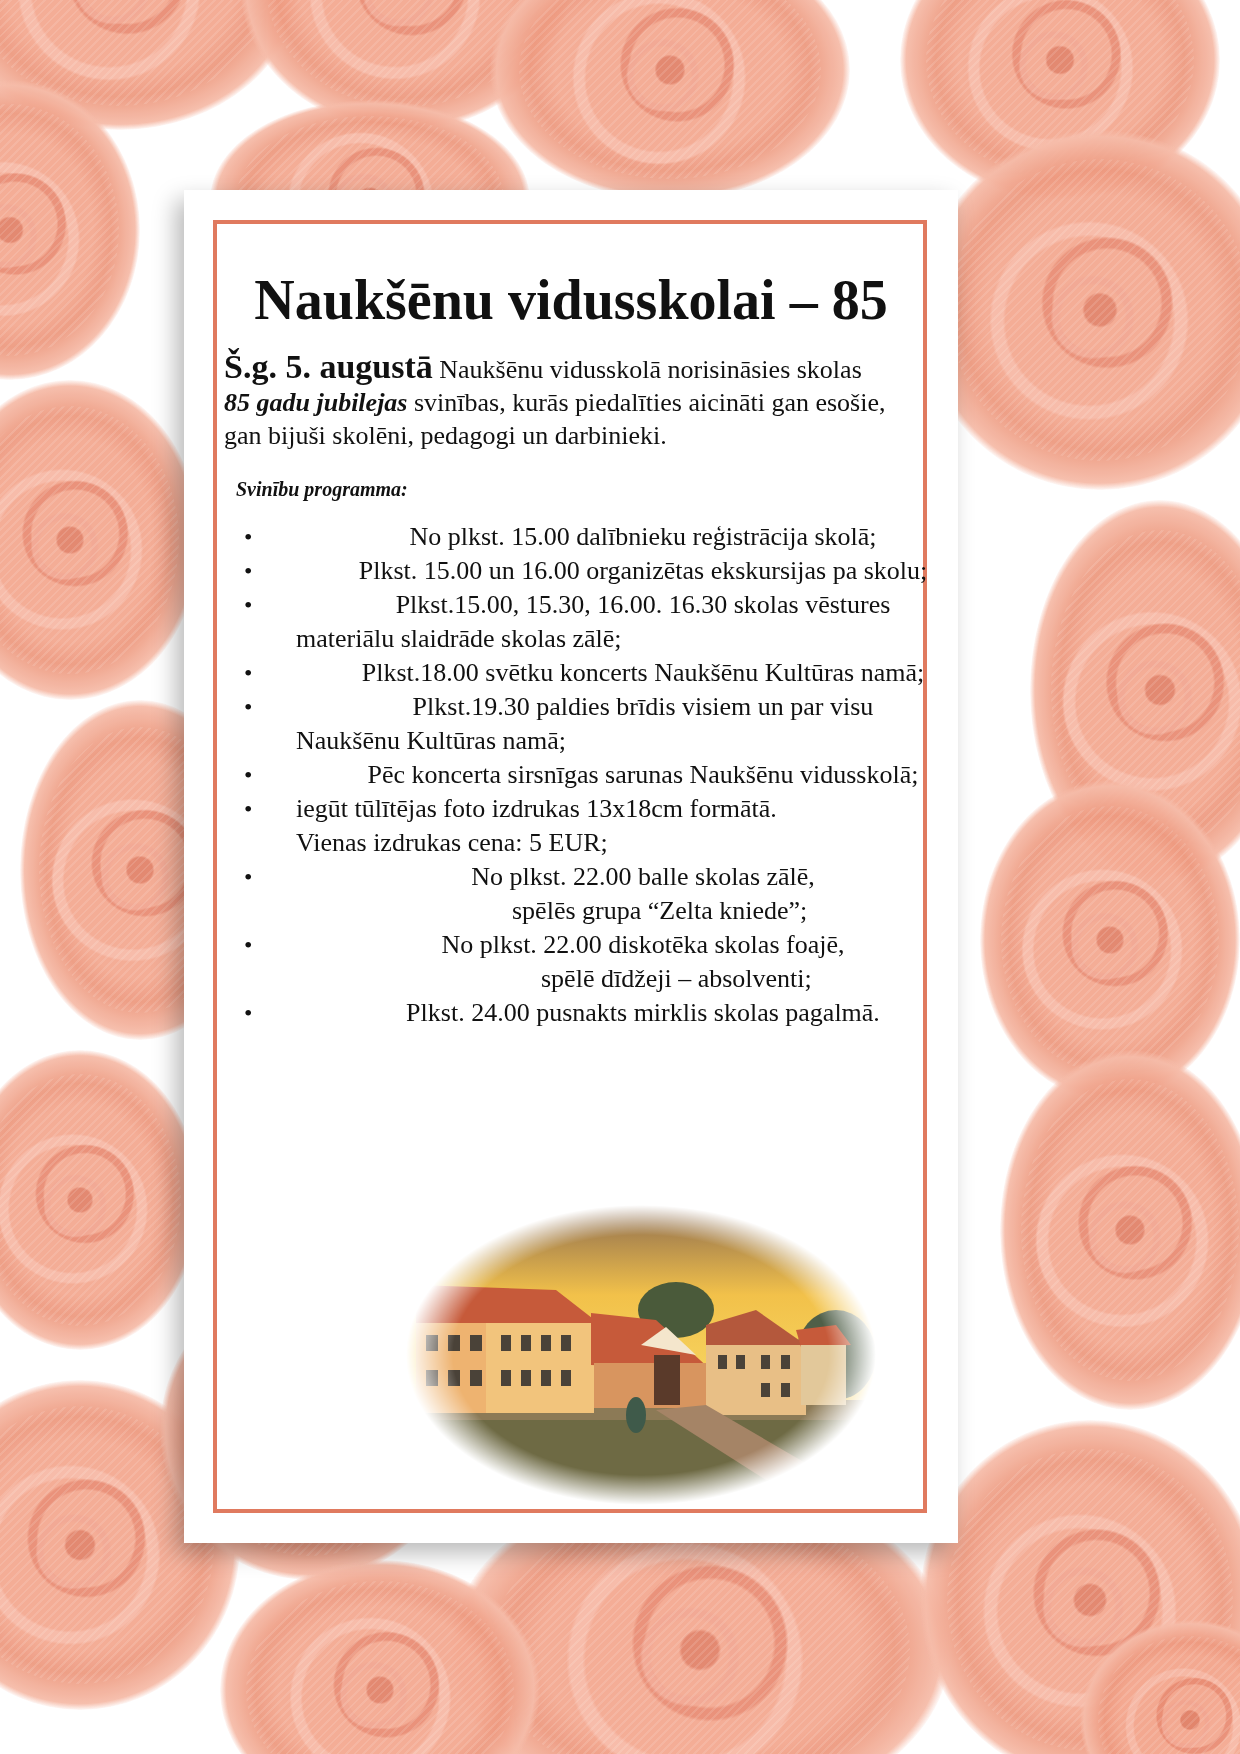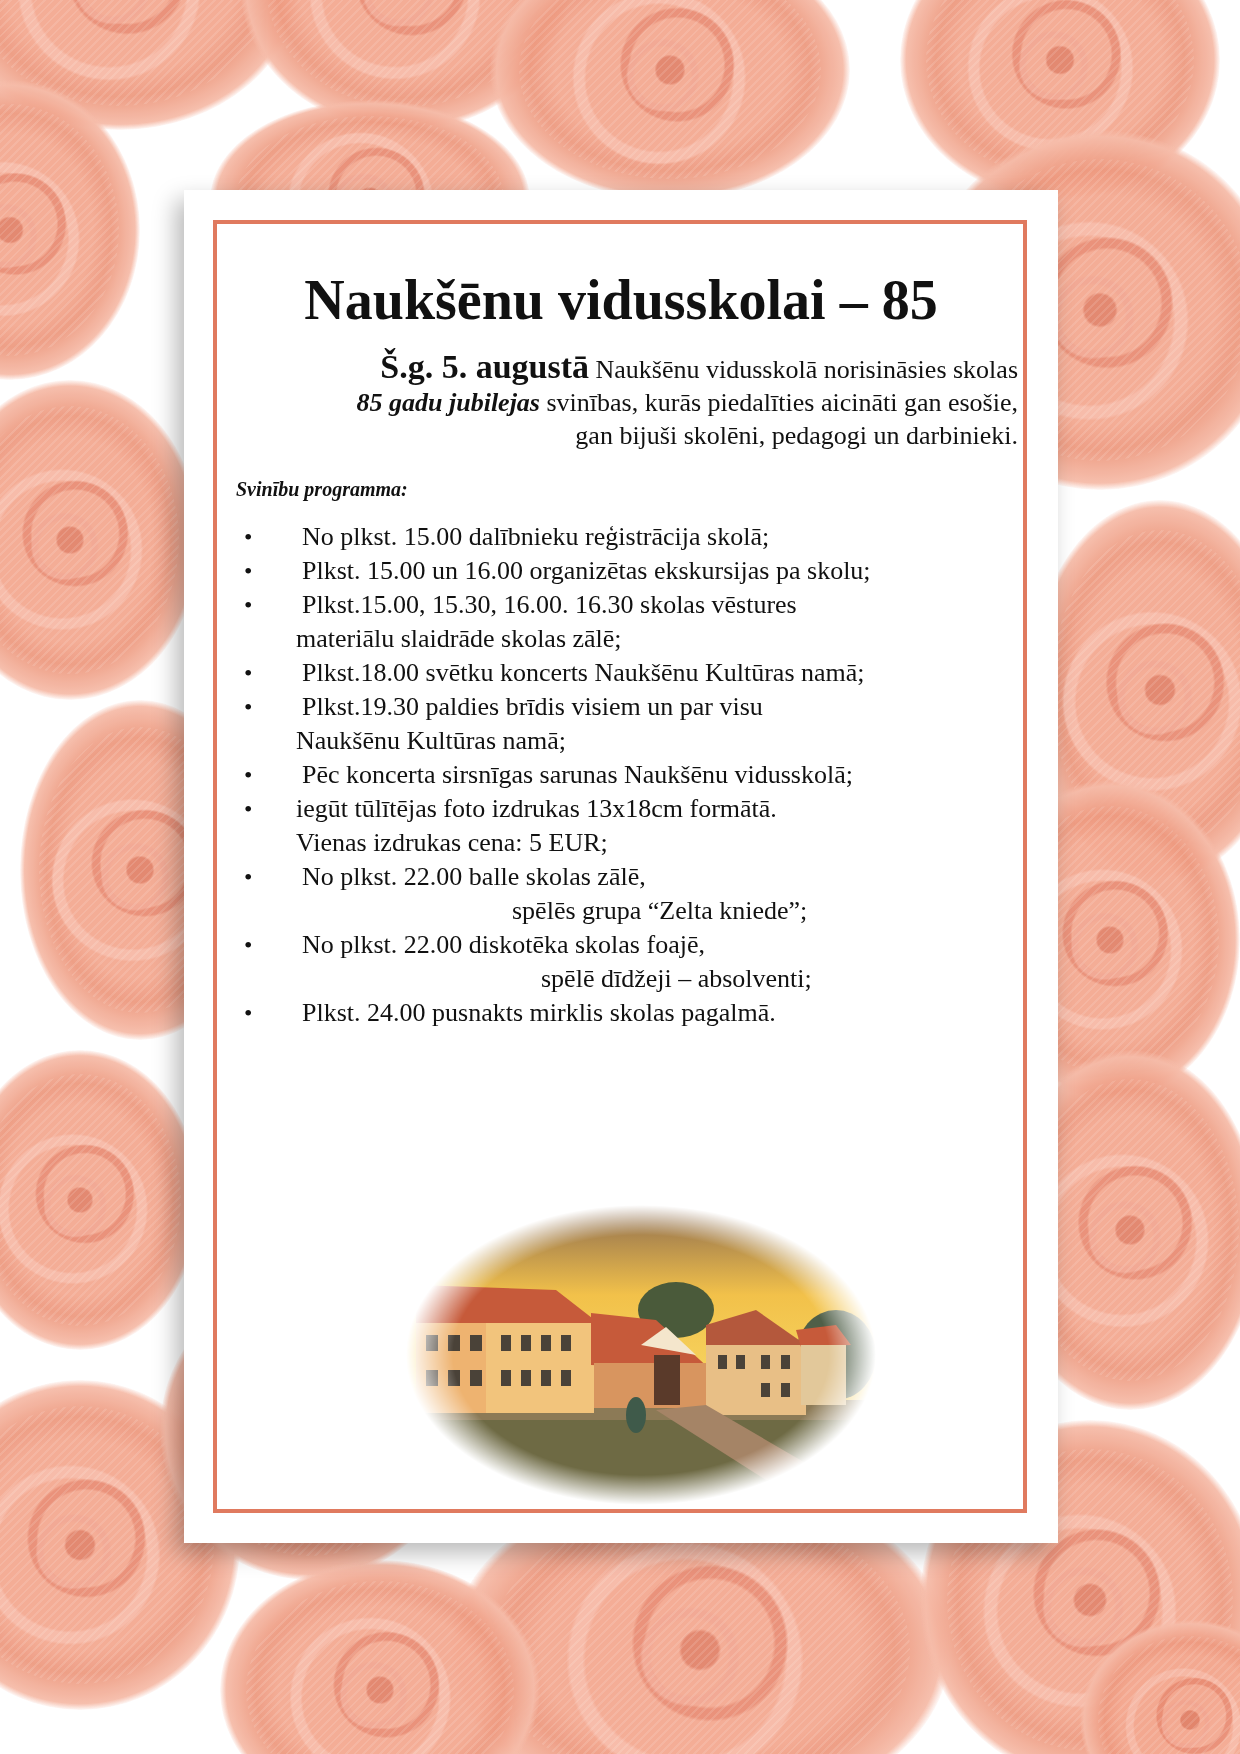--- a/index.html
+++ b/index.html
@@ -21,56 +21,56 @@
     filter: blur(0.6px);
     opacity: 0.95;
   }
   .rose::after {
     content: ""; position: absolute; inset: 8%;
     border-radius: 50%;
     background: repeating-linear-gradient(135deg, rgba(255,255,255,0.12) 0 2px, rgba(255,255,255,0) 2px 6px);
   }
 
   .card {
-    position: absolute; left: 184px; top: 190px; width: 874px; height: 1353px;
+    position: absolute; left: 184px; top: 190px; width: 774px; height: 1353px;
     background: #ffffff;
     box-shadow: -8px 10px 22px rgba(0,0,0,0.28);
   }
   .frame {
     position: absolute; left: 29px; top: 30px; right: 31px; bottom: 30px;
     border: 4px solid #e07a5f;
   }
 
   .title {
     position: absolute; left: 0; right: 0; top: 82px;
     text-align: center; font-weight: bold; font-size: 56px; letter-spacing: 0px;
     line-height: 1;
   }
   .intro {
     position: absolute; left: 40px; right: 40px; top: 160px;
-    text-align: right; font-size: 26px; line-height: 33px;
+    text-align: left; font-size: 26px; line-height: 33px;
   }
   .intro .date { font-weight: bold; font-size: 34px; }
   .intro .bi { font-weight: bold; font-style: italic; }
 
   .section-title {
     position: absolute; left: 52px; top: 288px;
     font-size: 20px; font-weight: bold; font-style: italic;
   }
   .program {
     position: absolute; left: 60px; top: 330px; width: 740px;
     list-style: none; margin: 0; padding: 0;
     font-size: 26px; line-height: 34px;
   }
   .program li { position: relative; padding-left: 52px; }
   .program li .bullet {
     position: absolute; left: 0; top: 0; font-size: 24px;
   }
   .program li .line { display: block; }
-  .program li .line.first { padding-left: 6px; }
+  .program li .line.first { padding-left: 6px; text-align: center; }
   .program li .line.right { padding-left: 216px; }
   .program li .line.right2 { padding-left: 245px; }
 
   .footer {
     position: absolute; left: 65px; top: 925px; width: 760px;
     font-size: 26px; line-height: 33px;
   }
 
   .photo {
     position: absolute; left: 222px; top: 1015px; width: 470px; height: 300px;

